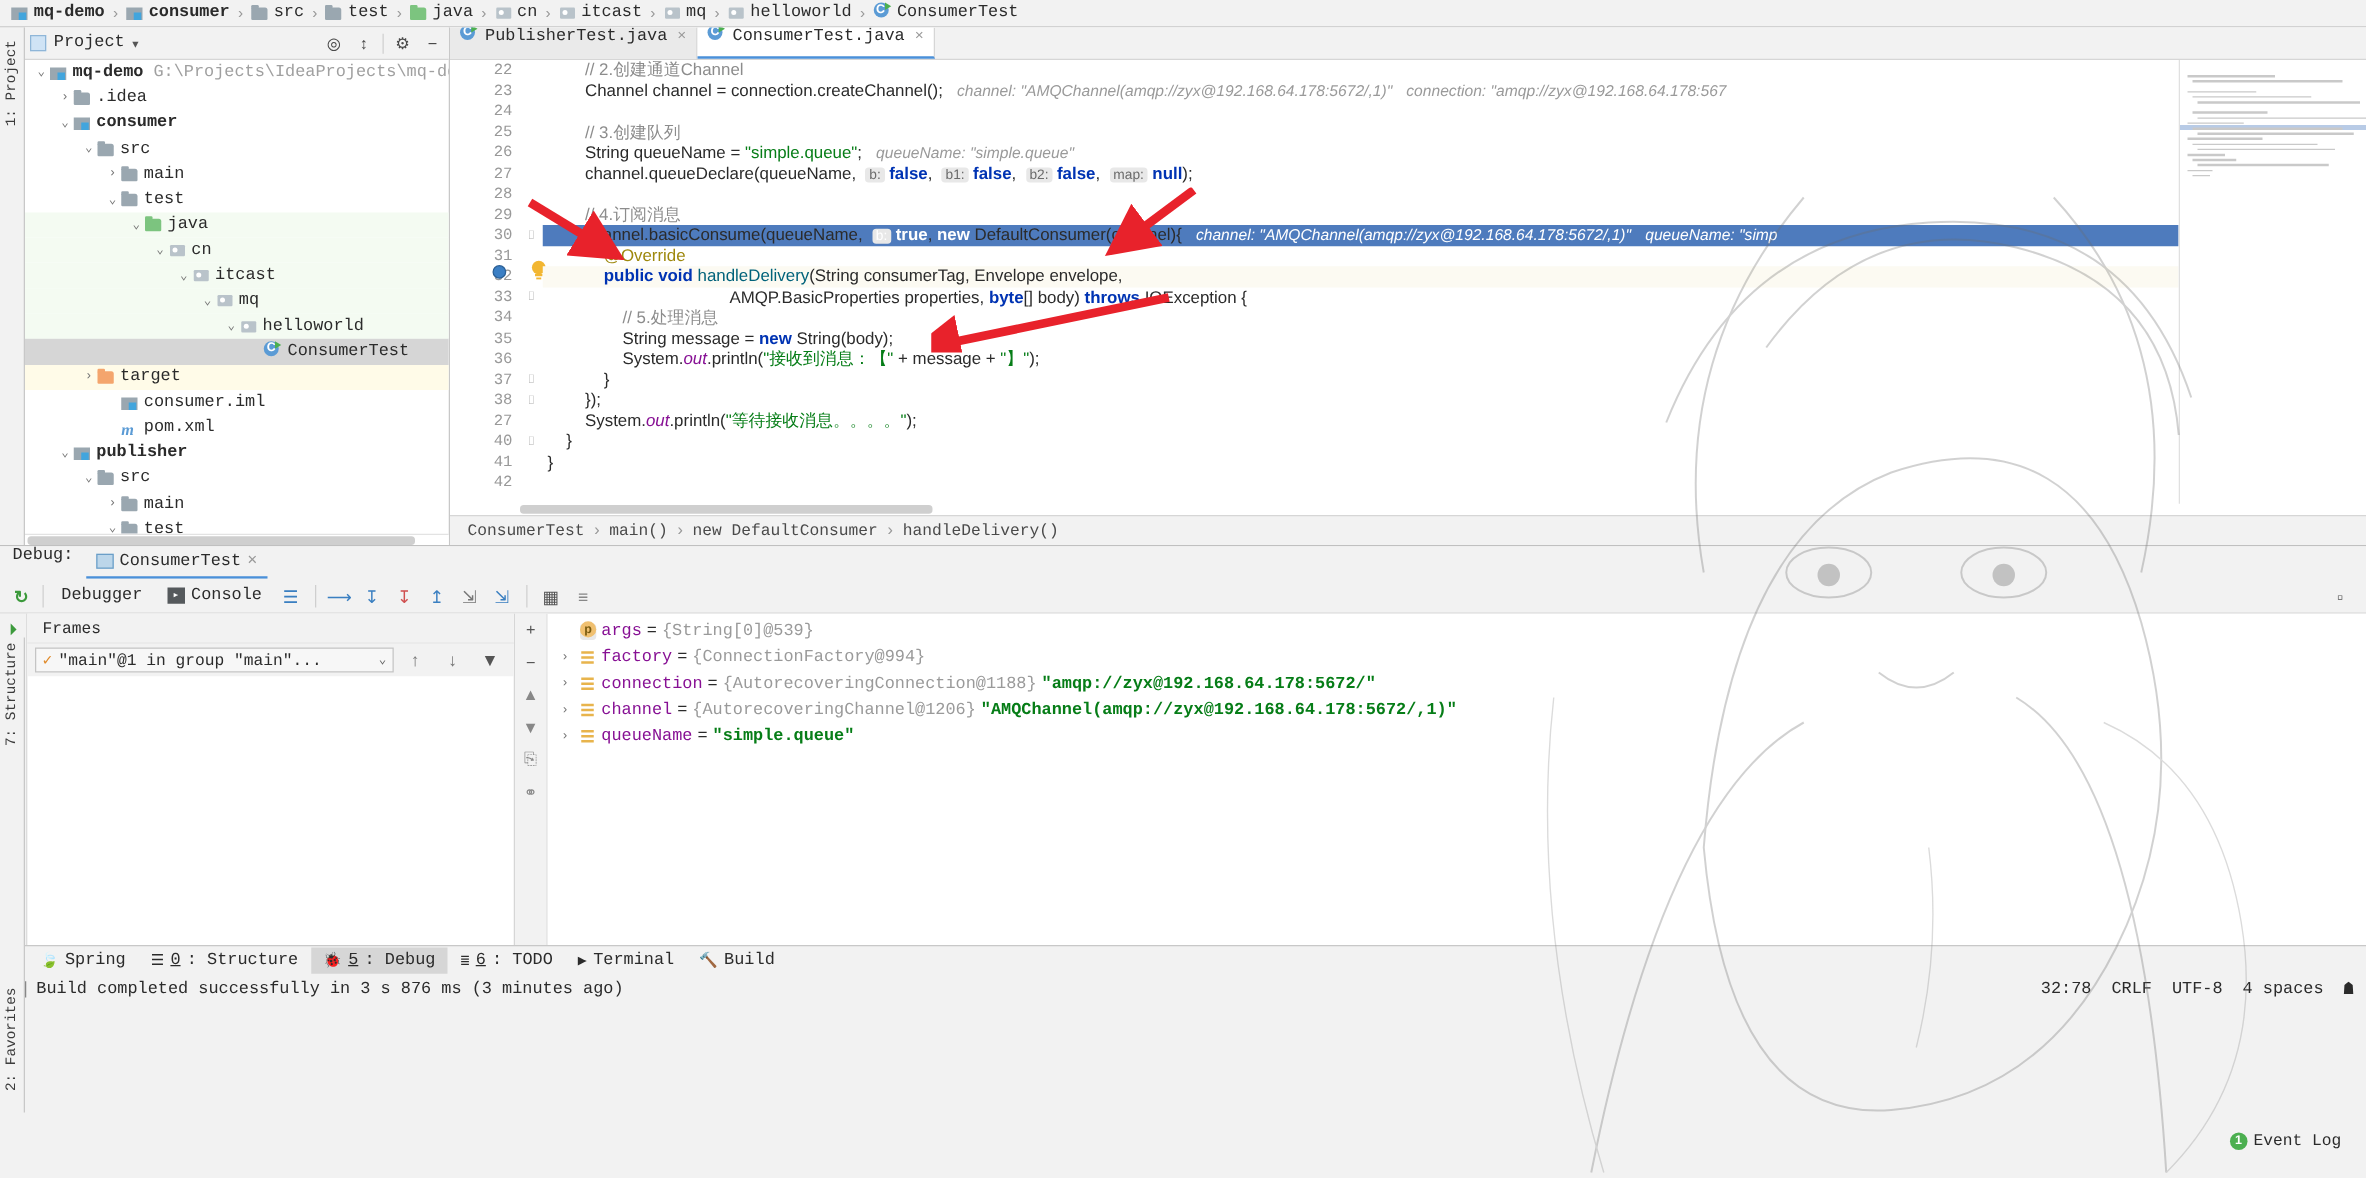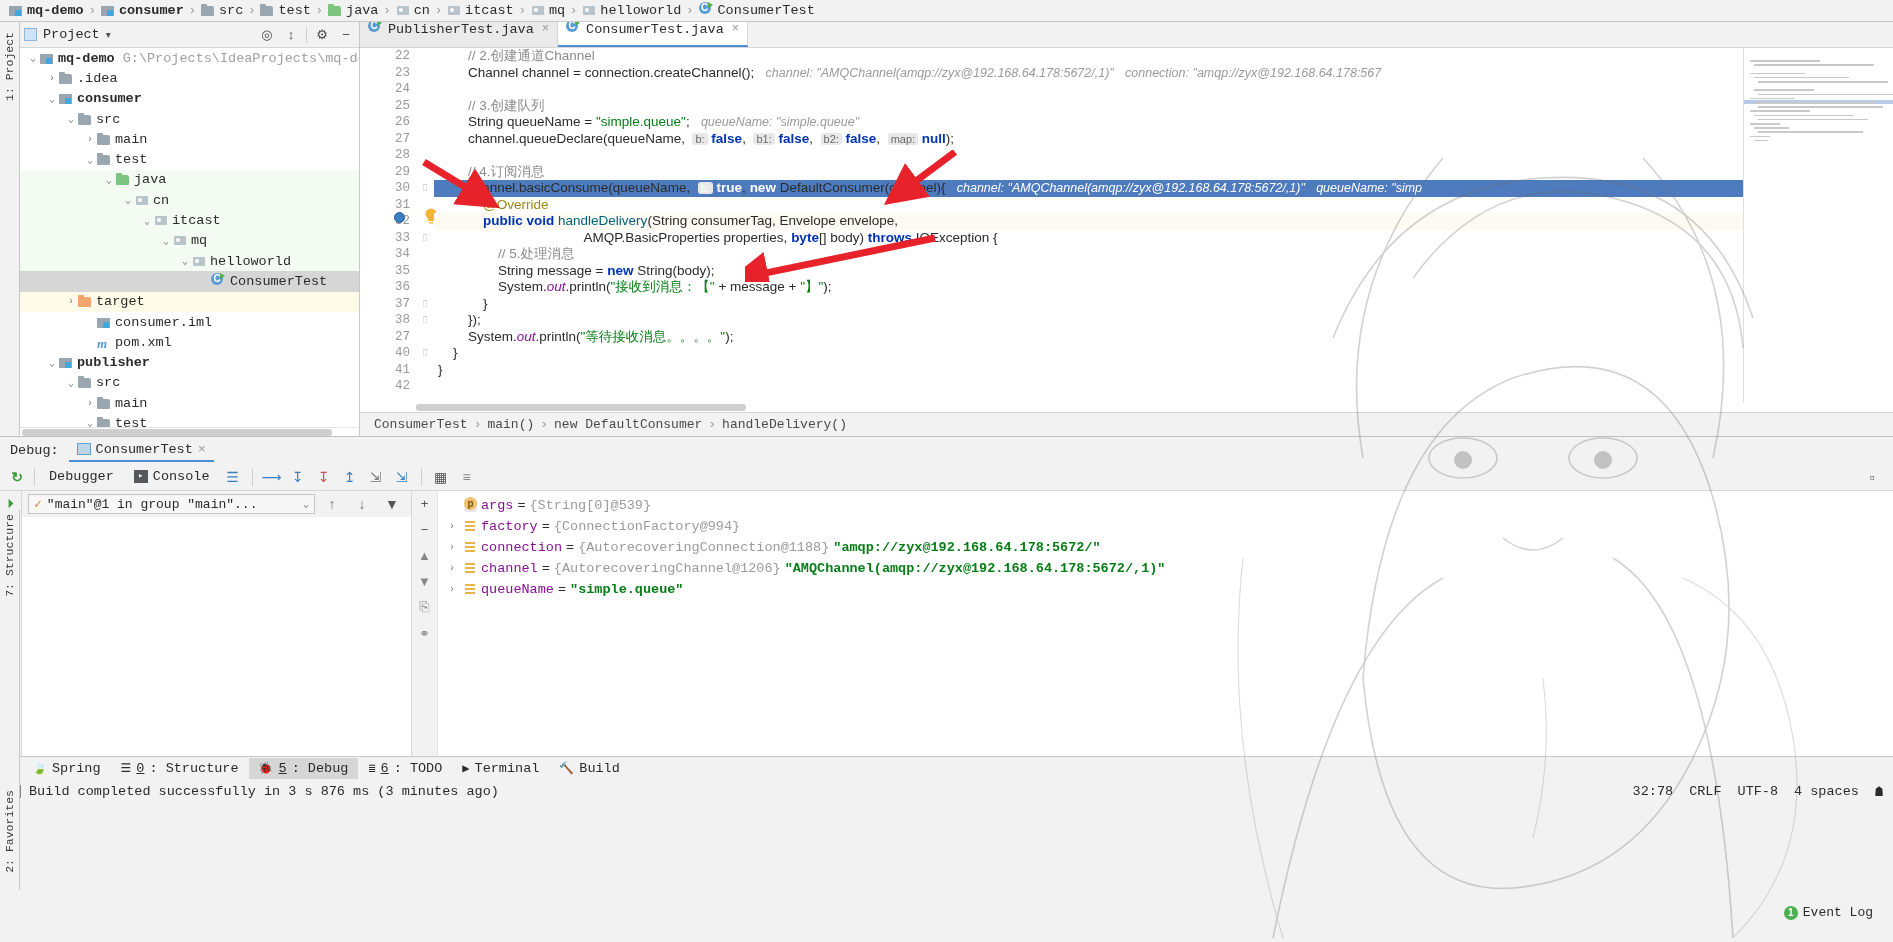--- a/index.html
+++ b/index.html
@@ -104,21 +104,21 @@
   #editor-hscroll .thumb { position:absolute; left:0; top:1px; height:7px; width:330px; background:#cfcfcf; border-radius:3px;}
 
   
   #minimap { width:150px; flex:none; background:#fff; border-left:1px solid #e0e0e0; position:relative; overflow:hidden;}
   .mm-line { position:absolute; height:1.5px; background:#c9c9c9; }
   .mm-hl { position:absolute; left:0; right:0; height:4px; background:#b8cbe6; }
 
   
   #debug { height:320px; display:flex; flex-direction:column; background:#f2f2f2;
       border-top:1px solid #c0c0c0; }
-  #debug-title { height:26px; display:flex; align-items:center; gap:10px; padding-left:10px;
+  #debug-title { height:26px; display:flex; gap:10px; padding-left:10px;
       background:#f2f2f2; font-family:"Liberation Mono",monospace; font-size:13.5px;}
   #debug-title .tab { display:flex; align-items:center; gap:5px; padding:3px 8px;
       border-bottom:2px solid #4a90d9; }
   #debug-toolbar { height:28px; display:flex; align-items:center; gap:0px; background:#f2f2f2;
       border-bottom:1px solid #d6d6d6; padding-left:4px;}
   #debug-toolbar .sep { width:1px; height:18px; background:#cfcfcf; margin:0 6px;}
   .tbtn { width:26px; height:24px; display:flex; align-items:center; justify-content:center; font-size:14px; color:#4a4a4a;}
   .tlabel { font-family:"Liberation Mono",monospace; font-size:13.5px; padding:0 10px; display:flex; align-items:center; gap:5px;}
   #debug-body { flex:1; display:flex; background:#fff; }
   #dbg-strip { width:22px; background:#f2f2f2; border-right:1px solid #d6d6d6;
@@ -502,20 +502,21 @@
       <span class="sbtn" style="color:#aaa;">❙❙</span>
       <span class="sbtn" style="color:#d05050;">■</span>
       <span class="sbtn" style="color:#d05050;">●</span>
       <span class="sbtn" style="color:#777;">╱</span>
       <span class="sbtn" style="color:#666;">📷</span>
       <span class="sbtn" style="color:#666;">⚙</span>
       <span class="sbtn" style="color:#666;">★</span>
     </div>
 
     <div id="frames-pane">
+      <div class="pane-head">Frames</div>
       <div id="frames-ctl">
         <div id="thread-select">
           <span style="color:#e08a2a;font-weight:bold;">✓</span>
           <span style="flex:1">"main"@1 in group "main"...</span>
           <span style="color:#666;font-size:10px;">⌄</span>
         </div>
         <span class="tbtn" style="color:#777;">↑</span>
         <span class="tbtn" style="color:#777;">↓</span>
         <span class="tbtn" style="color:#555;">▼</span>
       </div>

